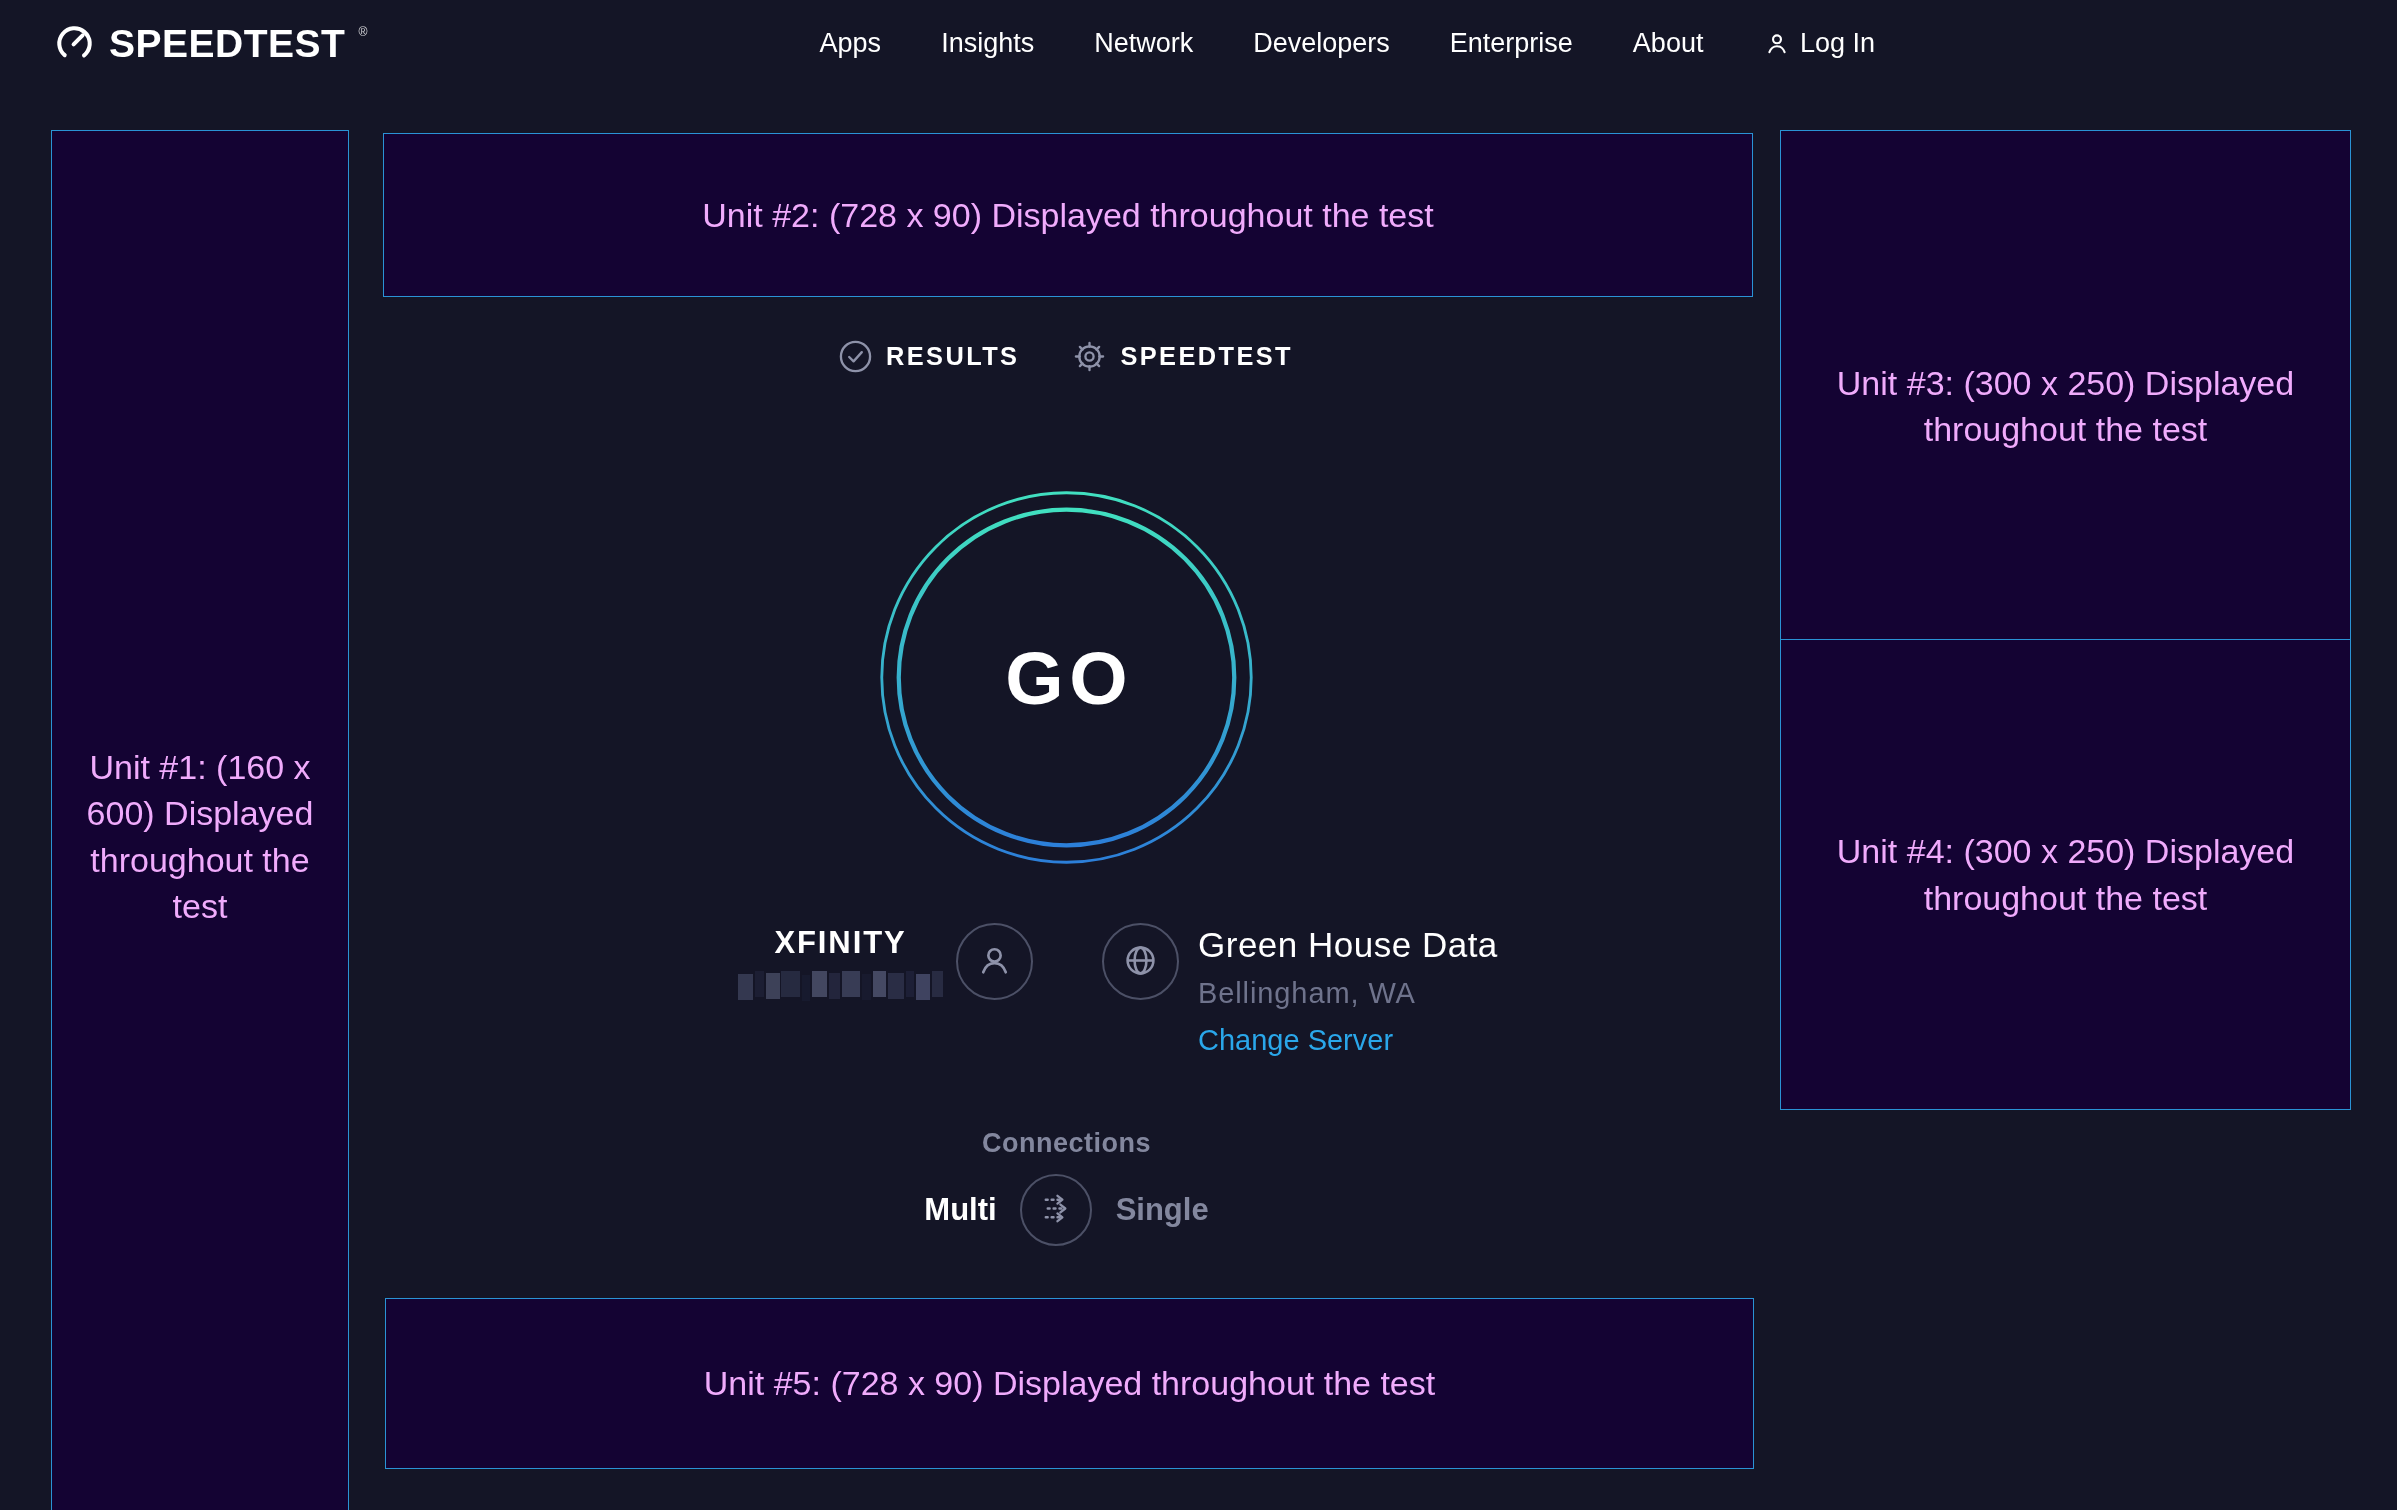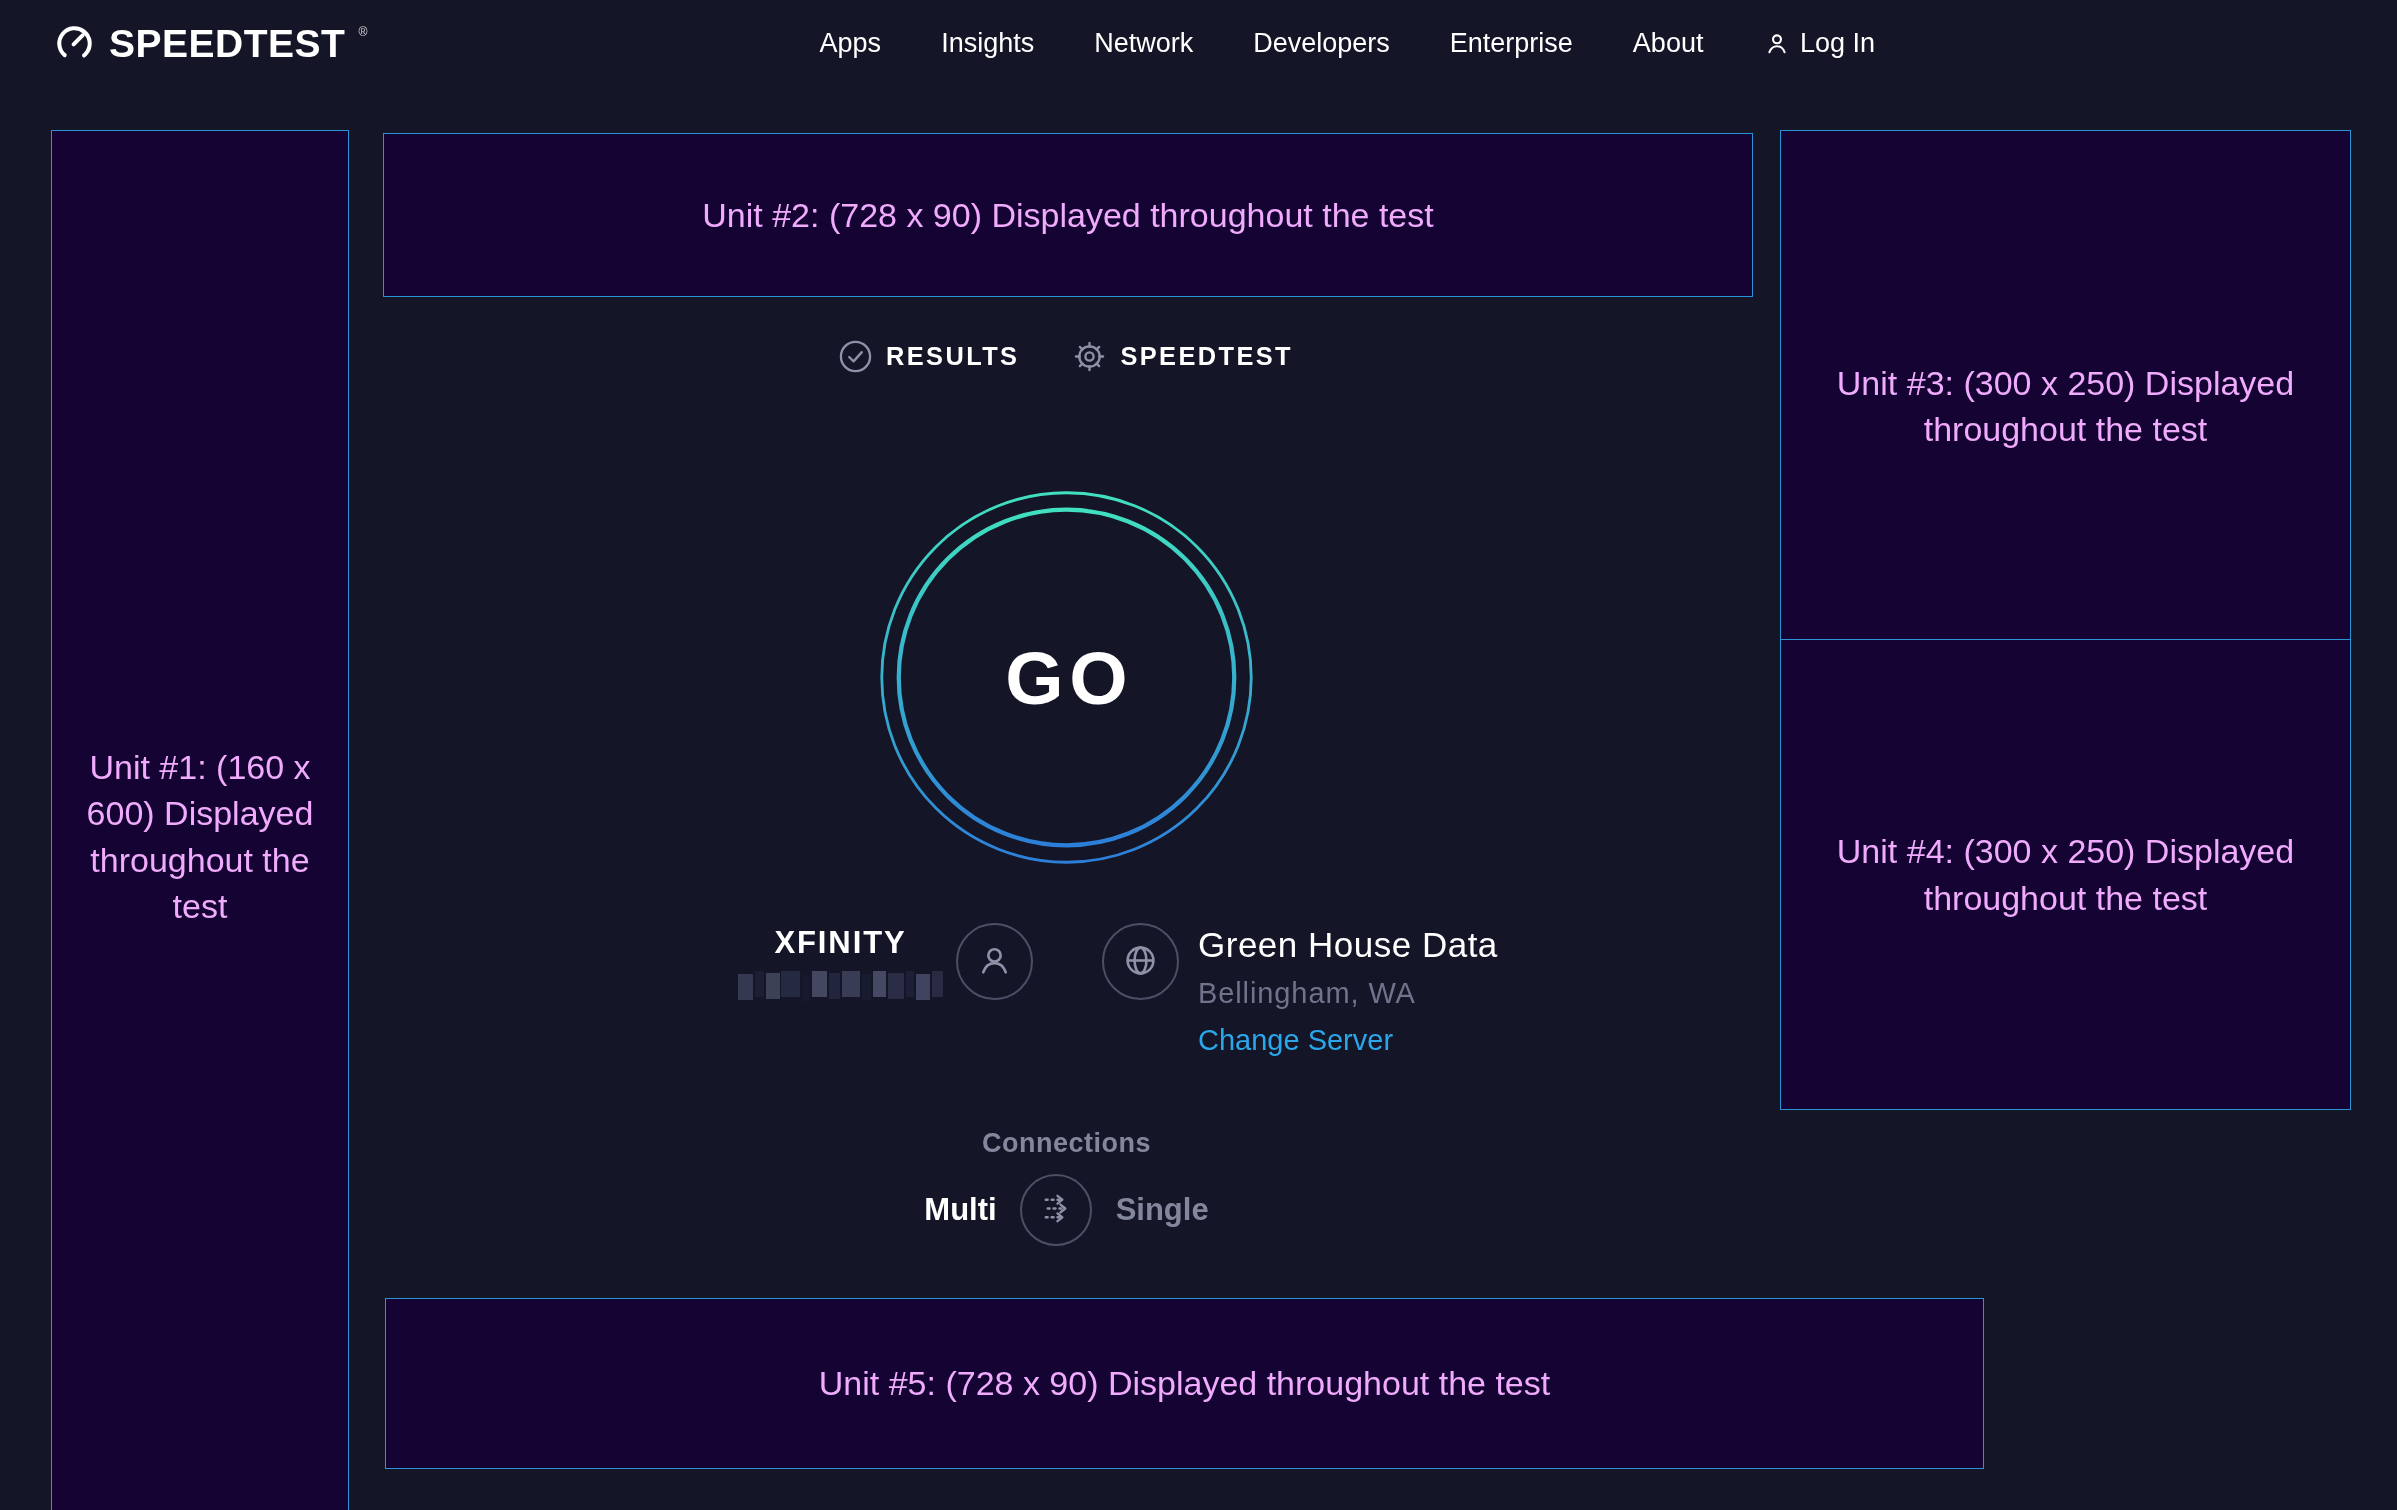--- a/index.html
+++ b/index.html
@@ -34,21 +34,21 @@
     background: var(--ad-bg, #140333);
     border: 1.9px solid var(--ad-border, #2a93d5);
     display:flex; align-items:center; justify-content:center;
     text-align:center; font-size:34px; line-height:1.36; color:#f0abfc;
     padding:0 7.5px;
   }
   #ad1 { left:51px;   top:130px;  width:298px;  height:1413px; }
   #ad2 { left:383px;  top:133px;  width:1370px; height:164px; }
   #ad3 { left:1780px; top:130px;  width:571px;  height:552px; }
   #ad4 { left:1780px; top:639px;  width:571px;  height:471px;justify-content:flex-end; }
-  #ad5 { left:385px;  top:1298px; width:1599px; height:171px; }
+  #ad5 { left:385px;  top:1298px; width:1369px; height:171px; }
 
   
   .tabs {
     position:absolute; left:783px; top:339px; width:565px;
     display:flex; justify-content:center; gap:53px;
   }
   .tab { display:flex; align-items:center; gap:13px; cursor:pointer;
          font-size:25.4px; font-weight:700; letter-spacing:2.4px; color:#fff; }
   .tab svg { display:block; color: var(--icon-glyph, #8e92a9); }
 

